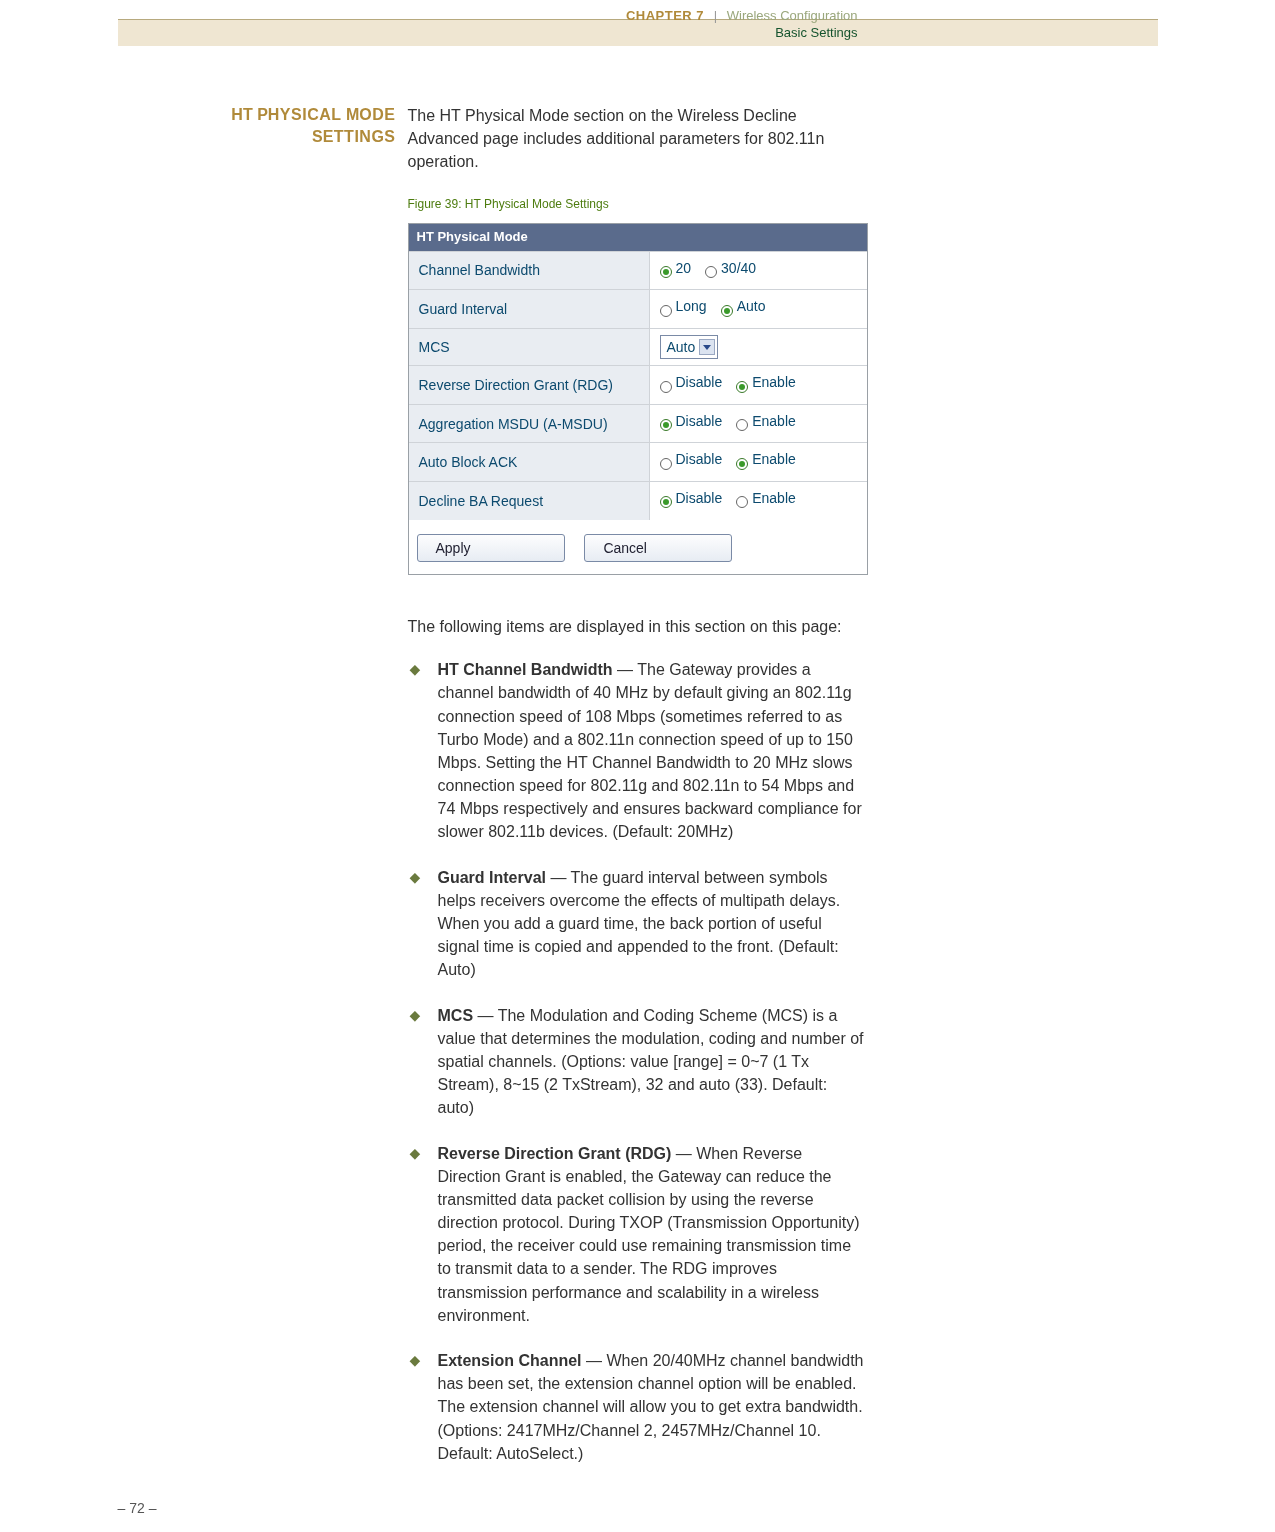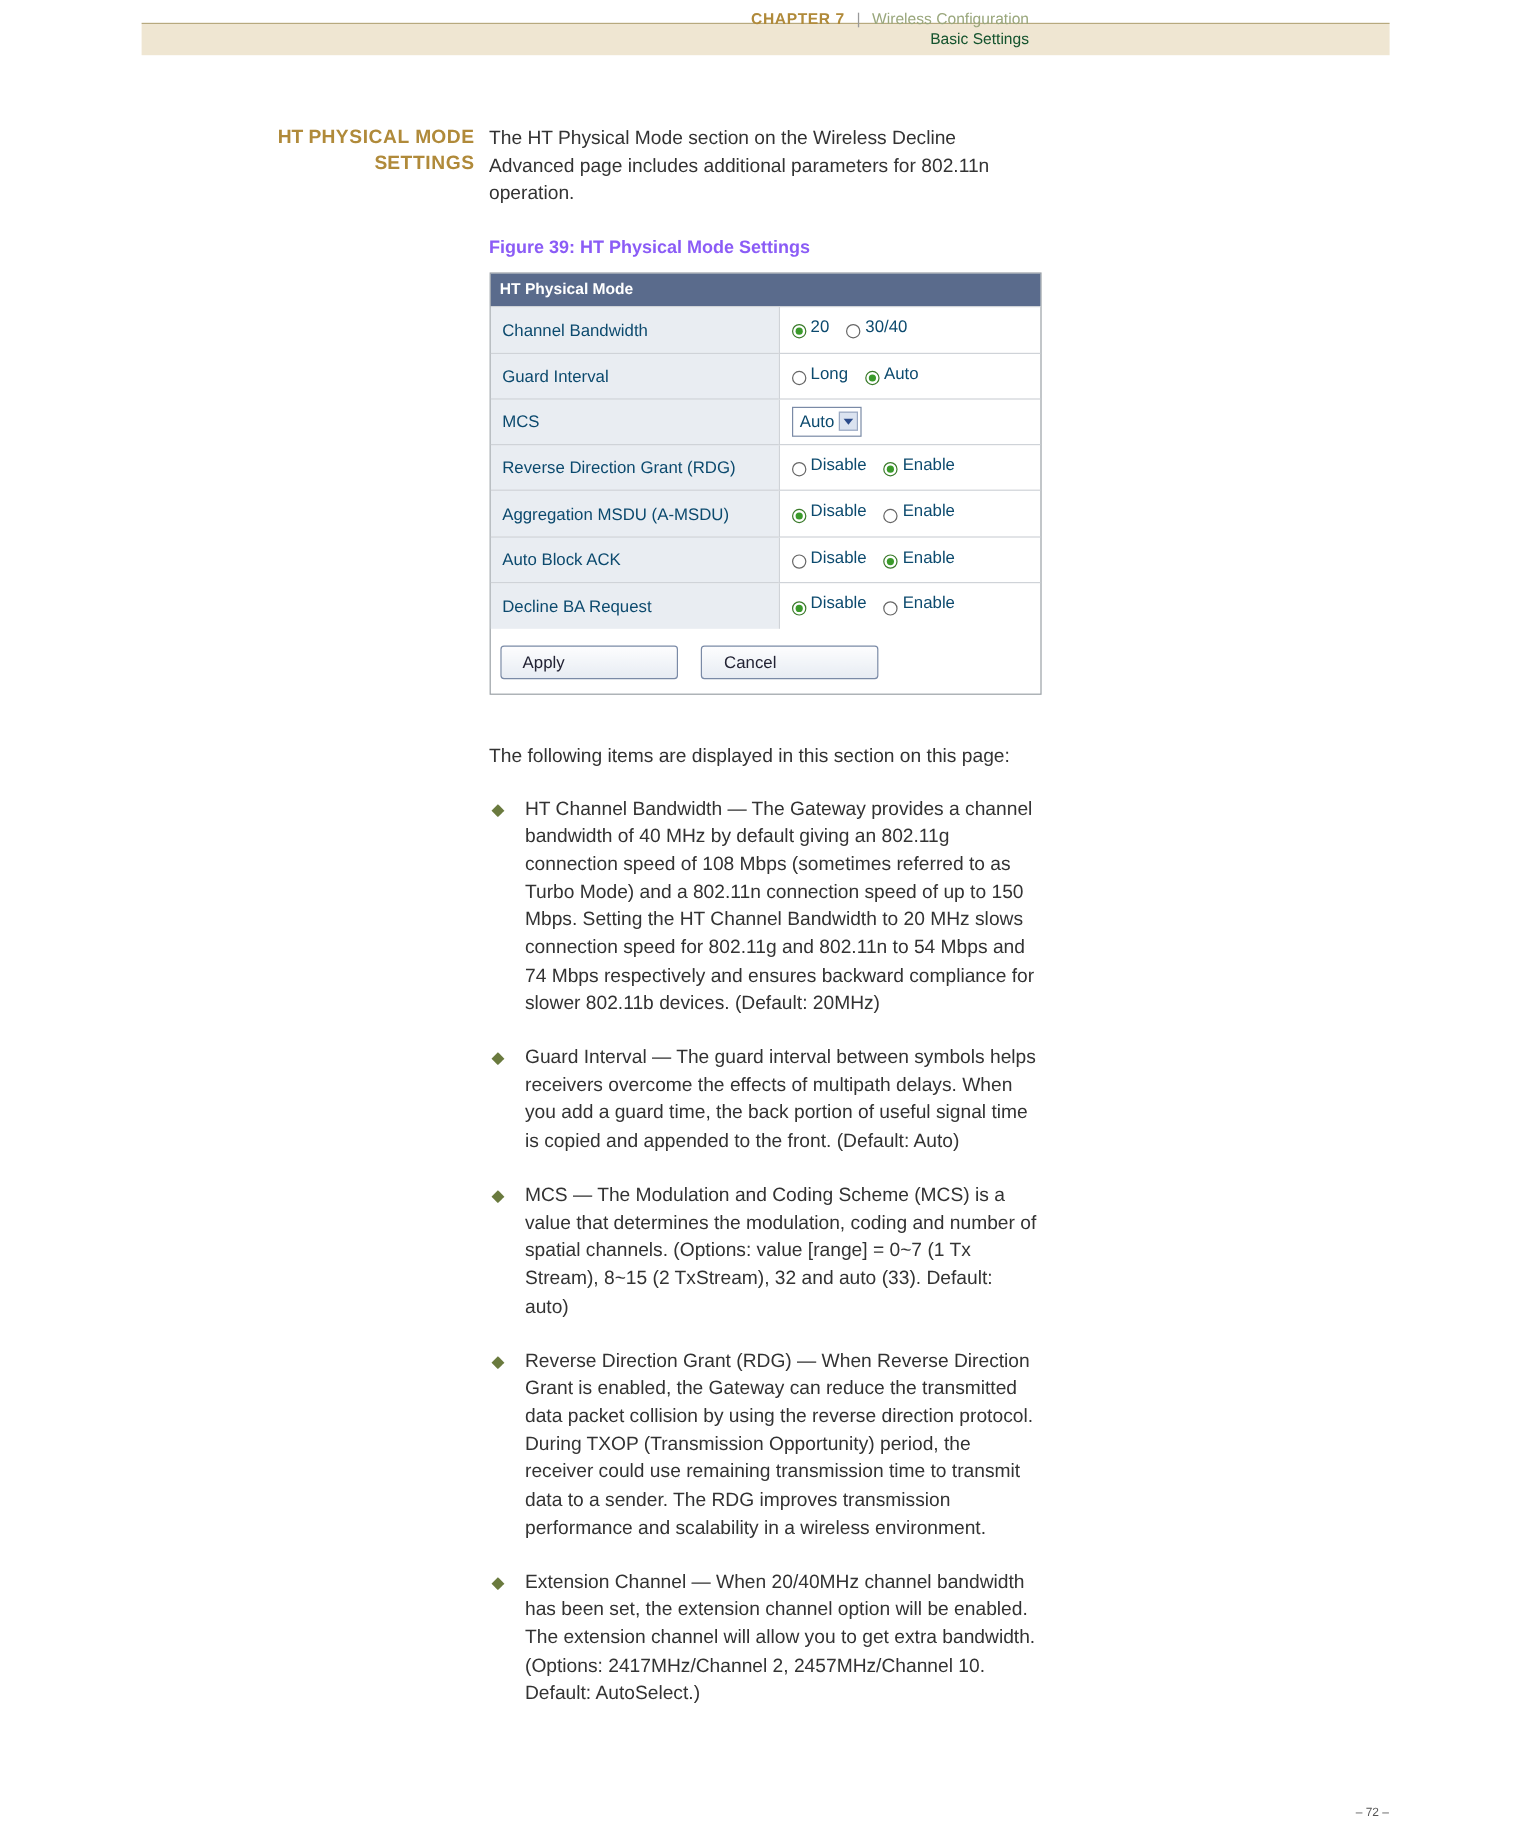--- a/index.html
+++ b/index.html
@@ -13,21 +13,21 @@
   .hdr-text .sep{color:#999;margin:0 6px}
   .hdr-text .sect{color:#9aa77c}
   .hdr-sub{position:absolute;right:300px;top:24px;font-size:13px;color:#14532d}
   
   .body{display:flex;padding:52px 0 0 0}
   .side{width:290px;flex:0 0 290px;text-align:right;padding-right:12px;box-sizing:border-box}
   .side-h{font-weight:700;font-size:16px;color:#b08a3a;line-height:1.35;font-variant:normal}
   .side-h .sc{font-variant:small-caps;letter-spacing:.5px}
   .main{flex:1;padding-right:290px;box-sizing:border-box}
   .intro{font-size:16px;color:#333;margin:0 0 22px 0}
-  .fig-cap{font-weight:700;color:#8b5cf6;font-size:15px;margin:0 0 10px 0}
+  .fig-cap{font-weight:400;color:#4d7c0f;font-size:12px;margin:0 0 10px 0}
   
   .shot{border:1px solid #9aa0a6;background:#fff;font-family:Arial,Helvetica,sans-serif;font-size:14px;margin-bottom:40px}
   .shot-hdr{background:#5a6b8c;color:#fff;font-weight:700;padding:4px 8px;font-size:13px}
   .shot table{width:100%;border-collapse:collapse}
   .shot td{border-top:1px solid #cfd3d8;border-right:1px solid #cfd3d8;padding:6px 10px;vertical-align:middle;color:#0c4a6e}
   .shot tr td:first-child{background:#e9edf2;border-right:1px solid #cfd3d8;width:220px}
   .shot tr td:last-child{border-right:none}
   .opt{display:inline-flex;align-items:flex-end;margin-right:14px}
   .radio{display:inline-block;width:12px;height:12px;border:1px solid #3a7a2a;border-radius:50%;margin-right:4px;position:relative;box-sizing:border-box}
   .radio.sel::after{content:"";position:absolute;left:2px;top:2px;width:6px;height:6px;background:#3a9a2a;border-radius:50%}
@@ -35,23 +35,23 @@
   .sel-wrap{display:inline-flex;align-items:center;border:1px solid #7a8aa6;background:#fff;padding:1px 2px 1px 6px}
   .sel-caret{display:inline-block;width:14px;height:14px;margin-left:4px;background:#dbe3f0;border:1px solid #9aa8c2;position:relative}
   .sel-caret::after{content:"";position:absolute;left:3px;top:5px;border-left:4px solid transparent;border-right:4px solid transparent;border-top:5px solid #2a4a8a}
   .btnrow{padding:14px 0 12px 0}
   .btn{display:inline-block;min-width:110px;padding:3px 18px;margin:0 8px;border:1px solid #7a8aa6;border-radius:3px;background:linear-gradient(#fdfdfe,#e7ecf3);color:#223;font-size:14px}
   
   .lead{margin:0 0 20px 0;font-size:16px}
   ul.items{list-style:none;padding:0;margin:0}
   ul.items>li{position:relative;padding:0 0 22px 30px;font-size:16px}
   ul.items>li::before{content:"◆";position:absolute;left:2px;top:1px;color:#6a7a3e;font-size:14px}
-  ul.items b{color:#333;font-weight:400}
+  ul.items b{color:#333;font-weight:700}
   
-  .pgnum{position:absolute;bottom:14px;left:0;right:0;text-align:right;font-size:10px;color:#555}
+  .pgnum{position:absolute;bottom:14px;left:0;right:0;text-align:left;font-size:14px;color:#555}
 </style>
 </head>
 <body>
 
 <div class="page">
 
   <div class="hdr-strip">
     <div class="hdr-line"></div>
     <div class="hdr-tan"></div>
     <div class="hdr-text">

